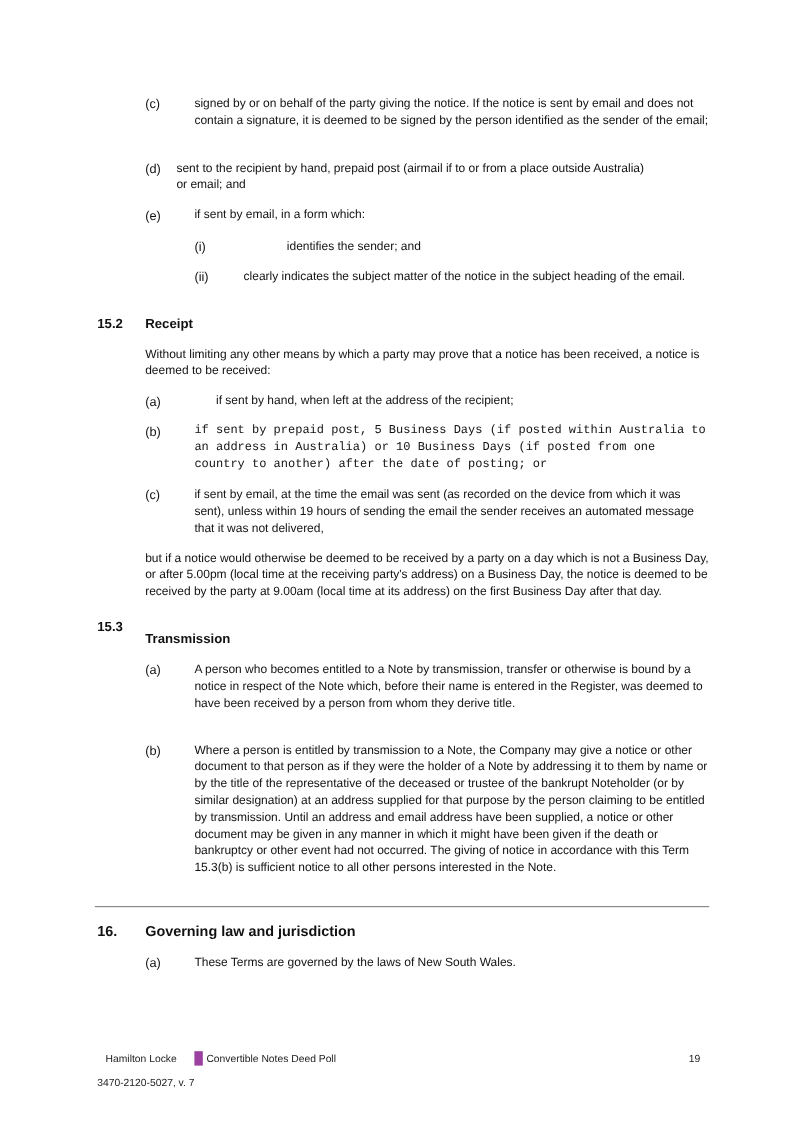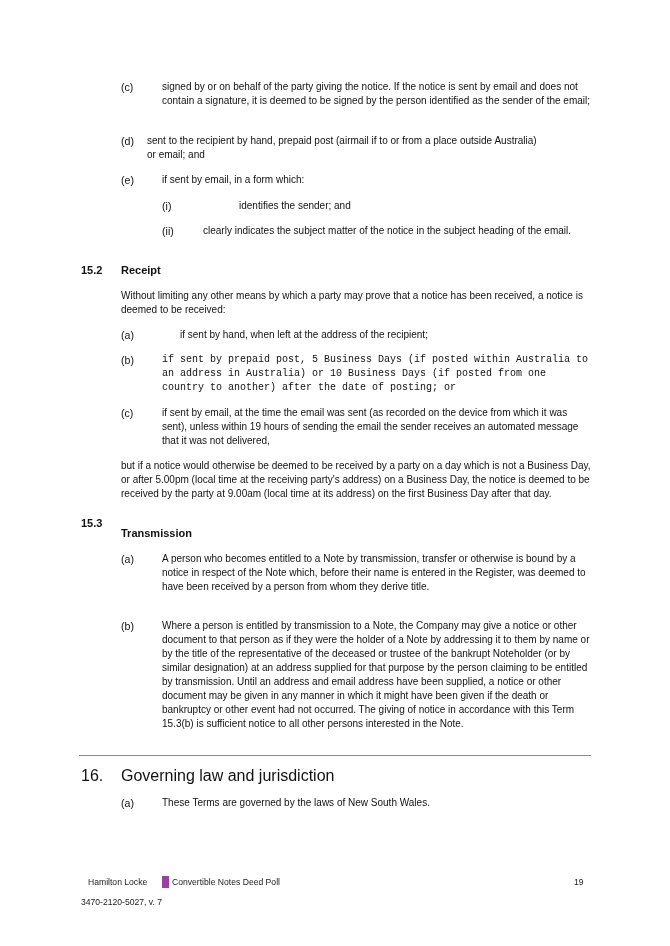--- a/index.html
+++ b/index.html
@@ -1,21 +1,21 @@
 <!DOCTYPE html>
 <html><head>
 <meta charset="utf-8">
 <style>
   html, body { margin: 0; padding: 0; background: #ffffff; }
   body { width: 670px; height: 946px; position: relative; overflow: hidden;
          font-family: "Liberation Sans", sans-serif; color: #111; }
   .p { position: absolute; font-size: 10px; line-height: 14px; }
   .lbl { position: absolute; font-size: 10.6px; line-height: 14px; }
   .h2 { position: absolute; font-size: 11px; font-weight: bold; line-height: 14px; }
-  .h1 { position: absolute; font-size: 16px; font-weight: normal; line-height: 18px; }
+  .h1 { position: absolute; font-size: 12px; font-weight: bold; line-height: 18px; }
   .rule { position: absolute; left: 79px; width: 512px; top: 755px; height: 0; border-top: 1px solid #8a8a8a; }
   .foot { position: absolute; font-size: 8.6px; line-height: 11px; color: #222; }
   .swatch { position: absolute; width: 7px; height: 12px; }
   .w422 { width: 430px; }
   .w468 { width: 470px; }
   .w390 { width: 392px; }
 </style>
 </head>
 <body>
 

